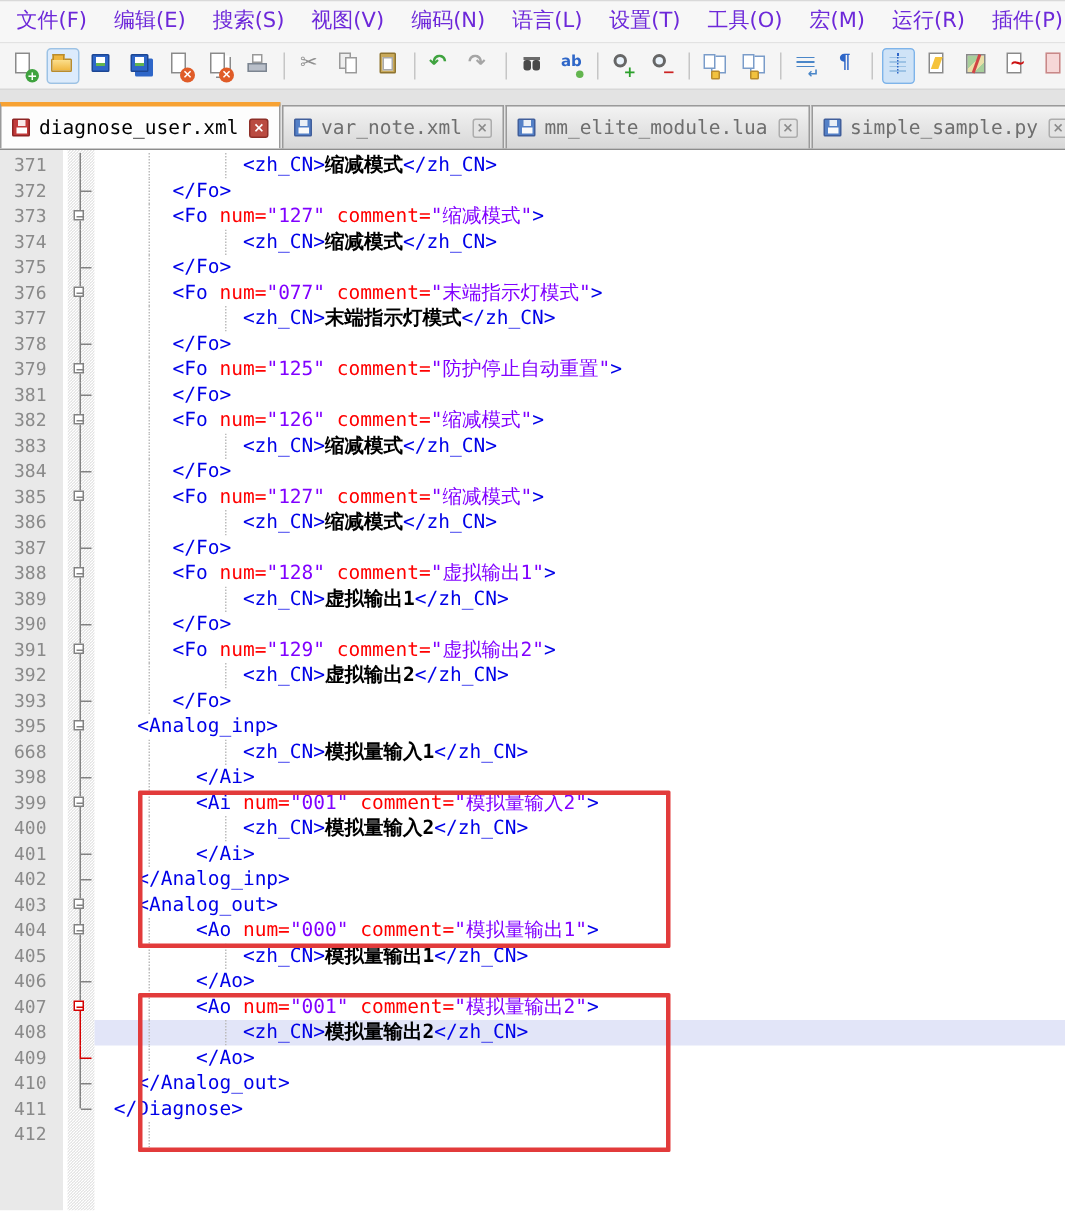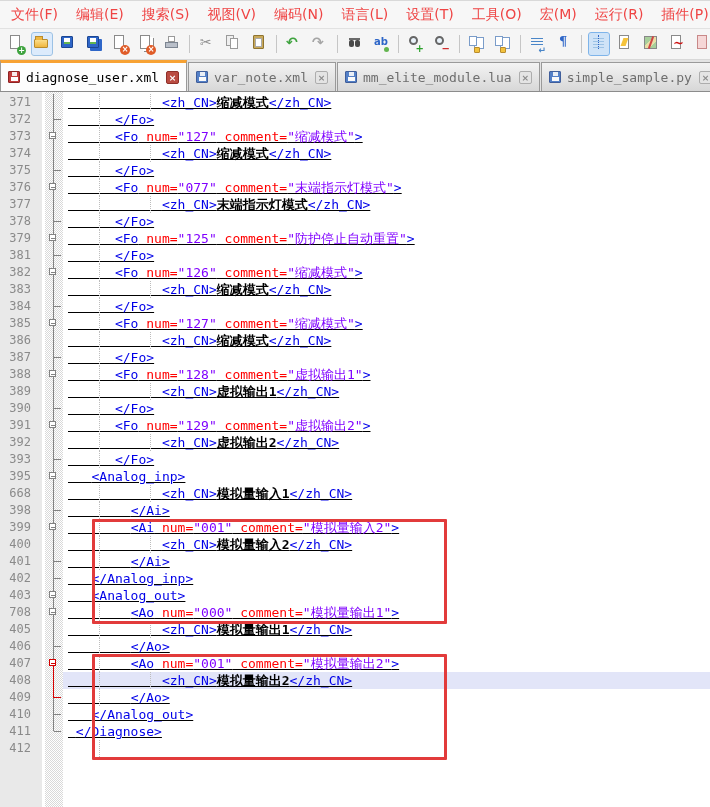--- a/index.html
+++ b/index.html
@@ -1,21 +1,21 @@
 <!DOCTYPE html>
 <html style="--tag: #0000e8; --attr: #ff0000; --val: #8000ff; --txt: #000000; --lnc: #8a8a8a; --caret: #e2e5f8; --fold: #828282; --foldr: #d40000; --rect: #e23b3b; --accent: #f7a233;"><head>
 <meta charset="utf-8">
 <style>
   html,body{margin:0;padding:0;background:#fff;}
   *{box-sizing:border-box;}
   #app{width:710px;height:807px;overflow:hidden;background:#fff;font-family:"DejaVu Sans",sans-serif;position:relative;border-top:1px solid #d9d9d9;}
 
   
   #menubar{height:28px;display:flex;align-items:center;background:#f7f7f7;border-bottom:1px solid #e2e2e2;overflow:hidden;padding-left:2px;}
-  .mi{padding:1px 9px;font-size:14px;color:#ef4444;line-height:27px;white-space:nowrap;cursor:default;text-align:right;}
+  .mi{padding:1px 9px;font-size:14px;color:#6d28d9;line-height:27px;white-space:nowrap;cursor:default;text-align:right;}
 
   
   #toolbar{height:31px;display:flex;align-items:center;background:#f5f5f5;border-bottom:1px solid #d8d8d8;overflow:hidden;padding-left:3px;}
   .tbb{position:relative;width:20px;height:22px;margin:0 3px;border-radius:2px;flex:none;}
   .tbb.hover{background:#dcebfc;outline:1px solid #9cc2e5;}
   .tbb.active{background:#cfe3f7;outline:1px solid #7eb4ea;}
   .sep{width:1px;height:18px;background:#c6c6c6;margin:0 4px;flex:none;}
   .ic{position:absolute;inset:2px;display:block;}
   .ic::before,.ic::after{box-sizing:border-box;}
   .ic-new-file::before,.ic-close::before,.ic-close-all::before,.ic-function-list::before,.ic-start-recording::before{content:"";position:absolute;left:2px;top:0;width:10px;height:14px;background:#fff;border:1px solid #8a8a8a;}
@@ -50,21 +50,21 @@
   .ic-show-all-characters::before{content:"¶";position:absolute;left:3px;top:-1px;font:bold 13px/16px "DejaVu Serif",serif;color:#2e66c8;}
   .ic-show-indent-guide::before{content:"";position:absolute;left:2px;top:1px;width:11px;height:12px;background:repeating-linear-gradient(transparent 0 2px,#9cc2e5 2px 3px);}
   .ic-show-indent-guide::after{content:"";position:absolute;left:7px;top:0;height:14px;border-left:1px dotted #2e66c8;}
   .ic-function-list::after{content:"";position:absolute;left:5px;top:3px;width:5px;height:8px;background:#f5c33b;transform:skewX(-20deg);}
   .ic-document-map::before{content:"";position:absolute;left:1px;top:1px;width:13px;height:13px;border:1px solid #888;background:linear-gradient(135deg,#a8cf9b 0 40%,#eadfa8 40% 70%,#a8cf9b 70%);}
   .ic-document-map::after{content:"";position:absolute;left:7px;top:1px;width:2px;height:13px;background:#d04545;transform:rotate(20deg);}
   .ic-start-recording::after{content:"~";position:absolute;left:4px;top:1px;font:bold 13px/13px "DejaVu Serif",serif;color:#cc1111;}
   .ic-playback::before{content:"";position:absolute;left:2px;top:0;width:10px;height:14px;background:#f6d7d7;border:1px solid #c88888;}
 
   
-  #tabbar{height:32px;display:flex;align-items:flex-end;background:#e3e3e3;border-bottom:1px solid #8c8c8c;overflow:hidden;}
+  #tabbar{height:40px;display:flex;align-items:flex-end;background:#e3e3e3;border-bottom:1px solid #8c8c8c;overflow:hidden;}
   .tab{display:flex;align-items:center;padding:0 7px;height:29px;border:1px solid #9a9a9a;border-bottom:none;background:linear-gradient(#f3f3f3,#d7d7d7);margin-right:1px;font-family:"DejaVu Sans Mono",monospace;font-size:13px;color:#6e6e6e;white-space:nowrap;flex:none;}
   .tab.act{height:31px;background:#fdfdfd;border-top:3px solid var(--accent);color:#000;}
   .ficon{width:12px;height:12px;position:relative;border-radius:1px;margin-right:6px;flex:none;}
   .ficon.mod{background:#c23b3b;border:1px solid #8e2424;}
   .ficon.saved{background:#3b6fc2;border:1px solid #24478e;opacity:.85;}
   .ficon::before{content:"";position:absolute;left:3px;top:0;width:5px;height:4px;background:#fff;opacity:.9;}
   .ficon::after{content:"";position:absolute;left:2px;bottom:1px;width:7px;height:4px;background:#fff;}
   .tclose{width:13px;height:13px;margin-left:7px;font:bold 9px/12px "DejaVu Sans",sans-serif;text-align:center;border-radius:2px;flex:none;}
   .tab.act .tclose{background:#ba4b41;color:#fff;border:1px solid #8e2f28;}
   .tab:not(.act) .tclose{background:#e4e4e4;color:#8a8a8a;border:1px solid #adadad;}
@@ -82,21 +82,21 @@
   .f-corner::before{bottom:9px;}
   .f-v-r::before{background:var(--foldr);}
   .f-box-r::before{background:linear-gradient(var(--fold) 0,var(--fold) 8px,var(--foldr) 8px);}
   .f-tick-r::before{background:linear-gradient(var(--foldr) 0,var(--foldr) 9px,var(--fold) 9px);}
   .f-tick::after,.f-corner::after,.f-tick-r::after{content:"";position:absolute;left:9px;top:8px;width:7px;height:1px;background:var(--fold);}
   .f-tick-r::after{background:var(--foldr);}
   .fold i{position:absolute;left:4px;top:4px;width:7px;height:7px;background:#fff;border:1px solid var(--fold);}
   .fold i::after{content:"";position:absolute;left:1px;top:3px;width:5px;height:1px;background:var(--fold);}
   .f-box-r i{border-color:var(--foldr);}
   .f-box-r i::after{background:var(--foldr);}
-  .code{flex:1;position:relative;white-space:pre;padding-left:5px;overflow:hidden;text-decoration:underline;}
+  .code{flex:1;position:relative;white-space:pre;padding-left:5px;overflow:hidden;}
   .row.hl .code{background:var(--caret);}
   .g{position:absolute;top:0;bottom:0;width:0;border-left:1px dotted #bcbcbc;}
   .s-tag{color:var(--tag);}
   .s-attr{color:var(--attr);}
   .s-val{color:var(--val);}
   .s-text{color:var(--txt);font-weight:bold;}
 
   
   .rect{position:absolute;border:3px solid var(--rect);z-index:5;border-radius:1px;}
   .rect1{left:92px;top:427px;width:355px;height:105px;}
@@ -423,21 +423,21 @@
         </div>
         <div class="row">
           <span class="ln">403</span>
           <span class="bm"></span>
           <span class="fold f-box">
             <i></i>
           </span>
           <span class="code"><span>   </span><span class="s-tag">&lt;Analog_out&gt;</span></span>
         </div>
         <div class="row">
-          <span class="ln">708</span>
+          <span class="ln">404</span>
           <span class="bm"></span>
           <span class="fold f-box">
             <i></i>
           </span>
           <span class="code"><b class="g" style="left: calc(4ch + 5px);"></b><span>        </span><span class="s-tag">&lt;Ao</span><span class="s-attr"> num=</span><span class="s-val">"000"</span><span class="s-attr"> comment=</span><span class="s-val">"模拟量输出1"</span><span class="s-tag">&gt;</span></span>
         </div>
         <div class="row">
           <span class="ln">405</span>
           <span class="bm"></span>
           <span class="fold f-v"></span>

